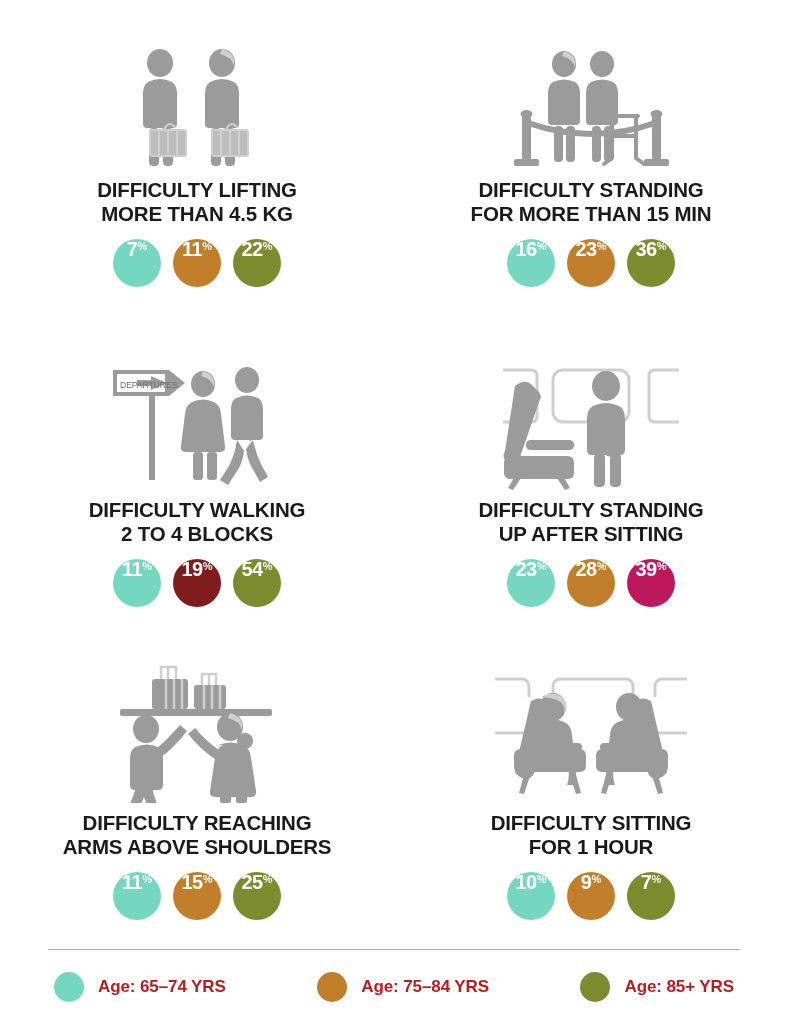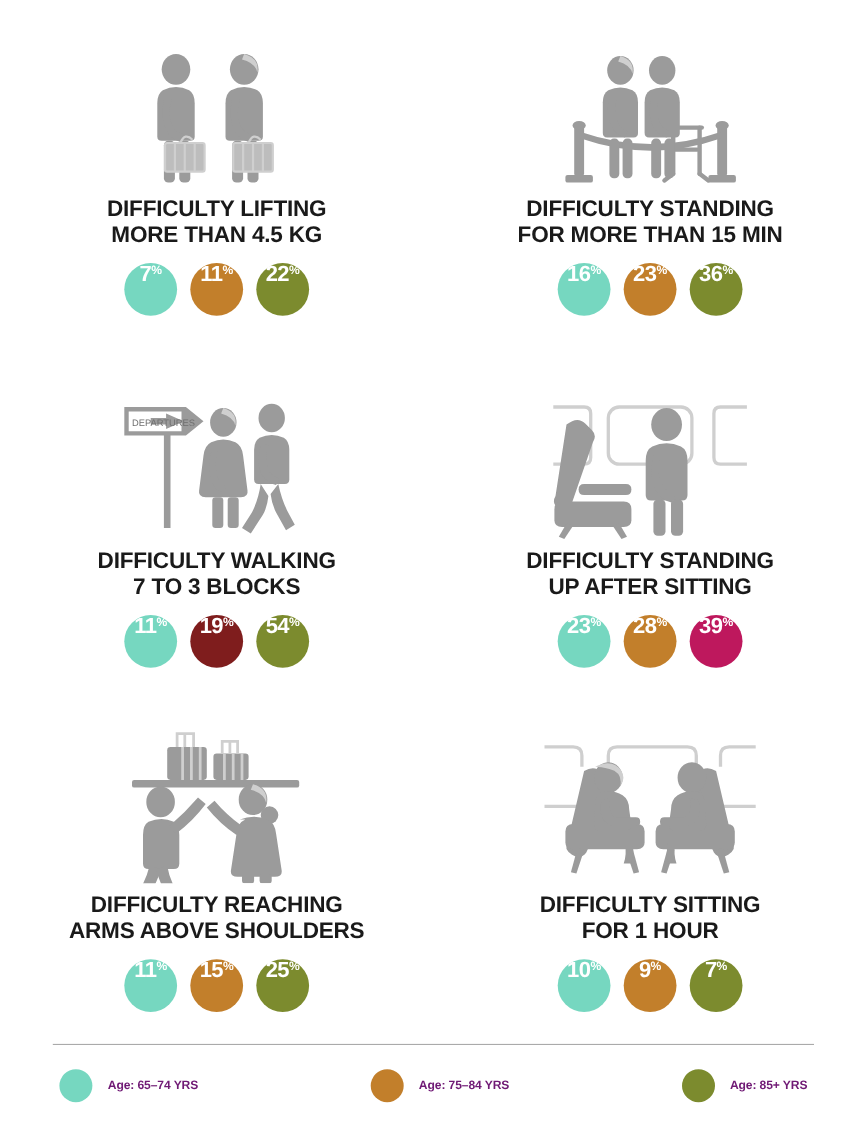--- a/index.html
+++ b/index.html
@@ -115,23 +115,23 @@
     align-items: center;
     gap: 14px;
   }
   .legend-dot {
     width: 30px;
     height: 30px;
     border-radius: 50%;
     flex: 0 0 auto;
   }
   .legend-label {
-    font-size: 11px;
+    font-size: 17px;
     font-weight: bold;
-    color: #701a75;
+    color: #b91c1c;
     letter-spacing: -0.1px;
     white-space: nowrap;
   }
 
   .fig { fill: #9b9b9b; }
   .fig-light { fill: #bdbdbd; }
   .stroke-light { stroke: #cfcfcf; fill: none; }
   .stroke-mid { stroke: #9b9b9b; fill: none; }
 </style>
 </head>
@@ -284,21 +284,21 @@
           <g class="fig">
             <ellipse cx="140" cy="18" rx="12" ry="13"></ellipse>
             <path d="M129 36 q11 -5 22 0 q5 3 5 11 l0 27 q0 4 -4 4 l-24 0 q-4 0 -4 -4 l0 -27 q0 -8 5 -11 z"></path>
             <path d="M130 43 q-5 17 2 28 q4 6 12 8 l3 -6 q-8 -3 -10 -8 q-4 -10 0 -23 z"></path>
             <path d="M130 78 q-2 14 -8 26 l-9 14 l8 5 l11 -17 q4 -7 5 -17 z"></path>
             <path d="M146 78 q3 14 8 24 l7 13 l-8 5 l-9 -16 q-4 -8 -5 -17 z"></path>
           </g>
         </svg>
       </div>
       <div class="panel-title">DIFFICULTY WALKING
-7 TO 3 BLOCKS</div>
+2 TO 4 BLOCKS</div>
       <div class="stat-row">
         <div class="stat-bubble" style="background:#76d7c0">
           <span class="val">11</span>
             <span class="pct">%</span>
         </div>
         <div class="stat-bubble" style="background:#7f1d1d">
           <span class="val">19</span>
             <span class="pct">%</span>
         </div>
         <div class="stat-bubble" style="background:#7c8b2e">

